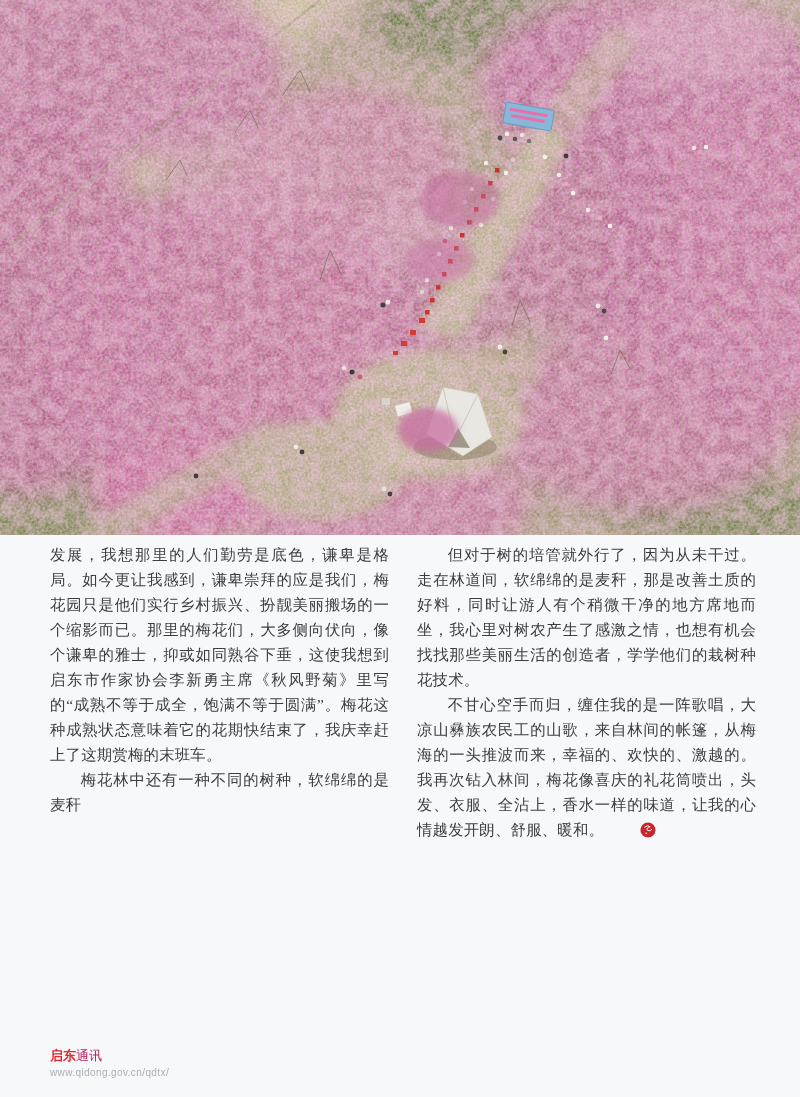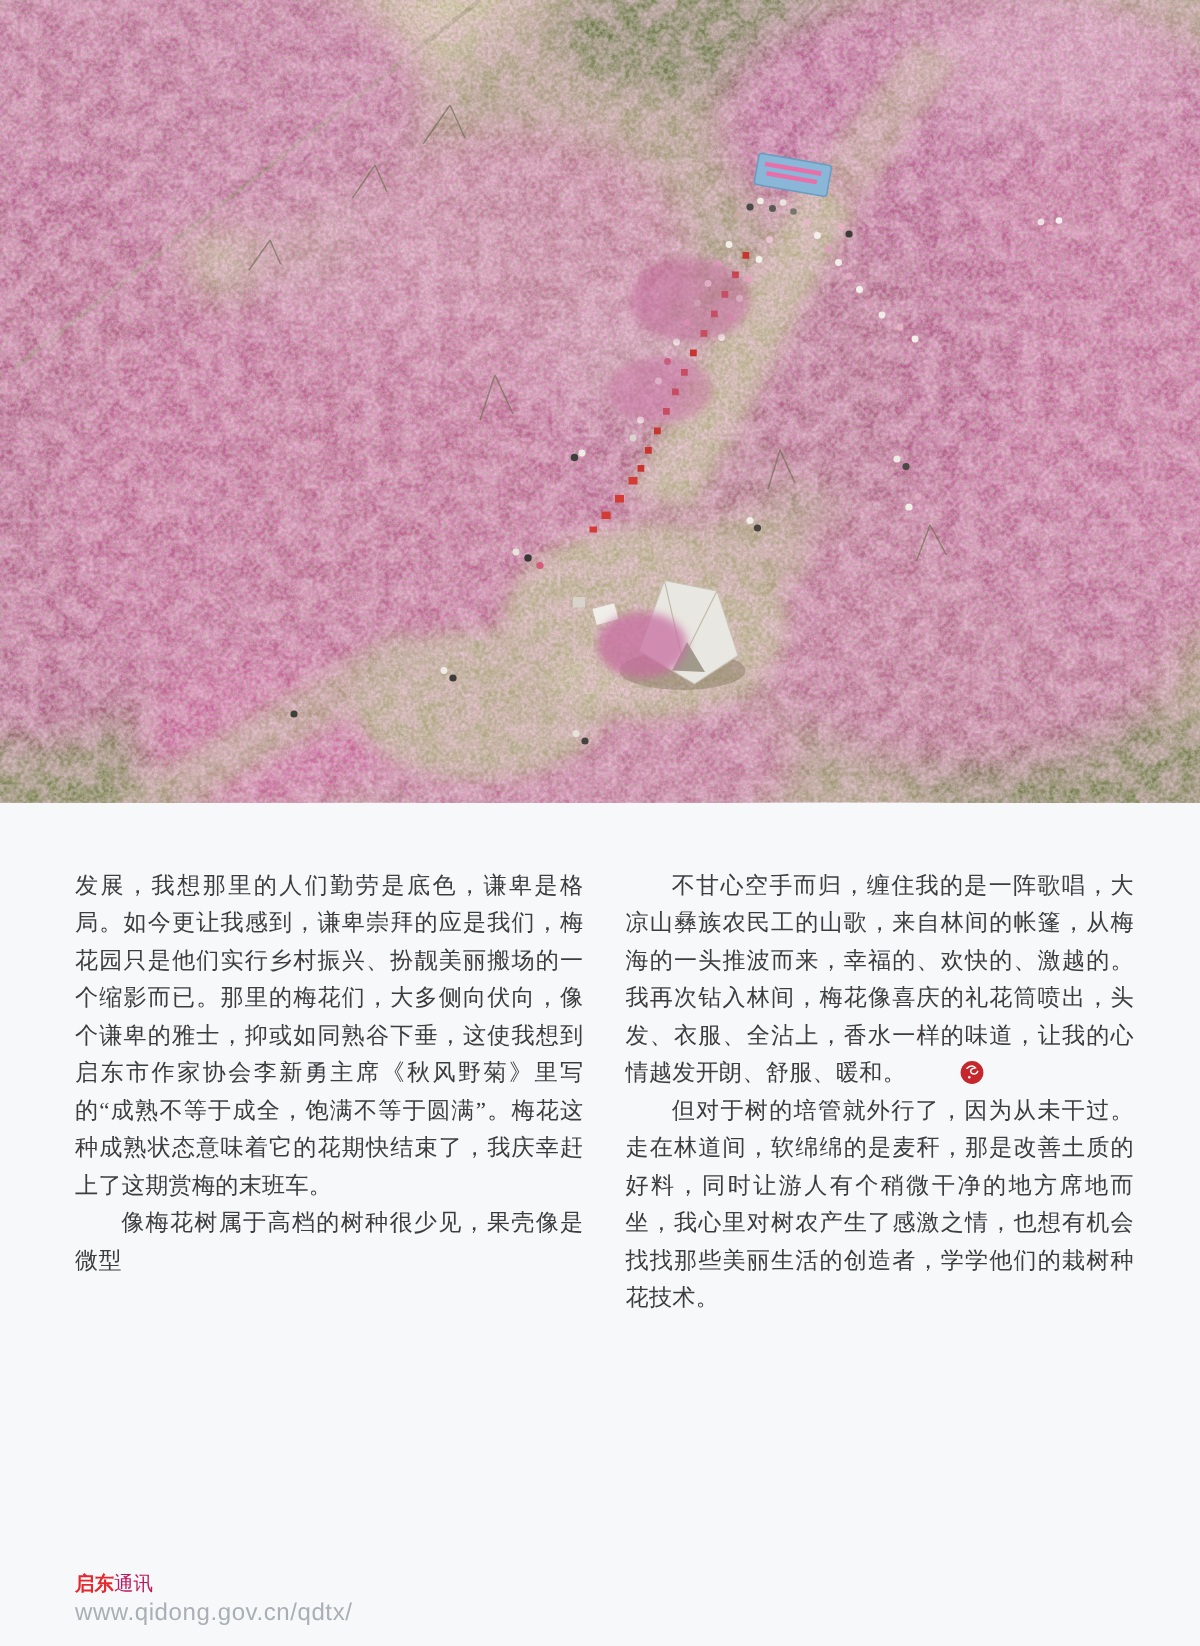--- a/index.html
+++ b/index.html
@@ -9,40 +9,40 @@
     font-family:"Liberation Serif","DejaVu Serif",serif;
   }
   .page{position:relative;width:800px;height:1097px;background:#f7f8fa;overflow:hidden;}
 
   
   figure.photo{position:absolute;top:0;left:0;width:800px;height:535px;margin:0;line-height:0;}
   figure.photo svg{display:block;}
 
   
   .article{
-    position:absolute;top:578px;left:50px;width:706px;
+    position:absolute;top:542px;left:50px;width:706px;
     display:flex;column-gap:28px;font-family:Liberation Serif, serif;
   }
   .col{
     width:341px;
     font-size:15.4px;line-height:25px;
     color:#3d3d40;
     text-align:justify;
     letter-spacing:0.2px;
   }
   .col p{margin:0;text-indent:2em;}
   .col p.cont{text-indent:0;}
   .seal{display:inline-block;width:16px;height:16px;vertical-align:-3px;margin-left:5px;}
 
   
   .footer{position:absolute;left:50px;top:1048px;font-family:"Liberation Sans","DejaVu Sans",sans-serif;}
   .brand{font-size:13px;line-height:15px;}
   .brand .b1{font-weight:700;color:#e3282e;}
   .brand .b2{font-weight:400;color:#be185d;}
-  .url{margin-top:4px;font-size:16px;color:#a9afb5;letter-spacing:0.4px;}
+  .url{margin-top:4px;font-size:10px;color:#a9afb5;letter-spacing:0.4px;}
 </style>
 </head>
 <body>
 
 <div class="page">
 
   <figure class="photo">
     <svg viewBox="0 0 800 535" width="800" height="535" preserveAspectRatio="none">
       <defs>
         <filter id="b12" x="-50%" y="-50%" width="200%" height="200%">
@@ -226,29 +226,29 @@
         <ellipse cx="428" cy="430" rx="30" ry="22" fill="#c76da0" opacity="0.75"></ellipse>
         <ellipse cx="460" cy="200" rx="40" ry="28" fill="#c36a9c" opacity="0.5"></ellipse>
         <ellipse cx="440" cy="260" rx="35" ry="22" fill="#c76da0" opacity="0.45"></ellipse>
       </g>
     </svg>
   </figure>
 
   <main class="article">
     <div class="col">
       <p class="cont">发展，我想那里的人们勤劳是底色，谦卑是格局。如今更让我感到，谦卑崇拜的应是我们，梅花园只是他们实行乡村振兴、扮靓美丽搬场的一个缩影而已。那里的梅花们，大多侧向伏向，像个谦卑的雅士，抑或如同熟谷下垂，这使我想到启东市作家协会李新勇主席《秋风野菊》里写的“成熟不等于成全，饱满不等于圆满”。梅花这种成熟状态意味着它的花期快结束了，我庆幸赶上了这期赏梅的末班车。</p>
-      <p>像梅花树属于高档的树种很少见，果壳像是微型</p>
+      <p>梅花林中还有一种不同的树种，软绵绵的是麦秆</p>
     </div>
     <div class="col">
+      <p>但对于树的培管就外行了，因为从未干过。走在林道间，软绵绵的是麦秆，那是改善土质的好料，同时让游人有个稍微干净的地方席地而坐，我心里对树农产生了感激之情，也想有机会找找那些美丽生活的创造者，学学他们的栽树种花技术。</p>
       <p><span>不甘心空手而归，缠住我的是一阵歌唱，大凉山彝族农民工的山歌，来自林间的帐篷，从梅海的一头推波而来，幸福的、欢快的、激越的。我再次钻入林间，梅花像喜庆的礼花筒喷出，头发、衣服、全沾上，香水一样的味道，让我的心情越发开朗、舒服、暖和。</span><span class="seal"><svg viewBox="0 0 16 16" width="16" height="16">
               <circle cx="8" cy="8" r="7.6" fill="#c5272d"></circle>
               <path d="M4.6,5.2 q3.4,-2.8 5.6,-0.4 q-4.4,1 -2.6,3.6 q2.8,1.6 4.2,-1.2" stroke="#ffffff" stroke-width="1" fill="none" stroke-linecap="round"></path>
               <circle cx="6.2" cy="11.2" r="0.8" fill="#ffffff"></circle>
             </svg></span></p>
-      <p>但对于树的培管就外行了，因为从未干过。走在林道间，软绵绵的是麦秆，那是改善土质的好料，同时让游人有个稍微干净的地方席地而坐，我心里对树农产生了感激之情，也想有机会找找那些美丽生活的创造者，学学他们的栽树种花技术。</p>
     </div>
   </main>
 
   <div class="footer">
     <div class="brand">
       <span class="b1">启东</span><span class="b2">通讯</span>
     </div>
     <div class="url">www.qidong.gov.cn/qdtx/</div>
   </div>
 

